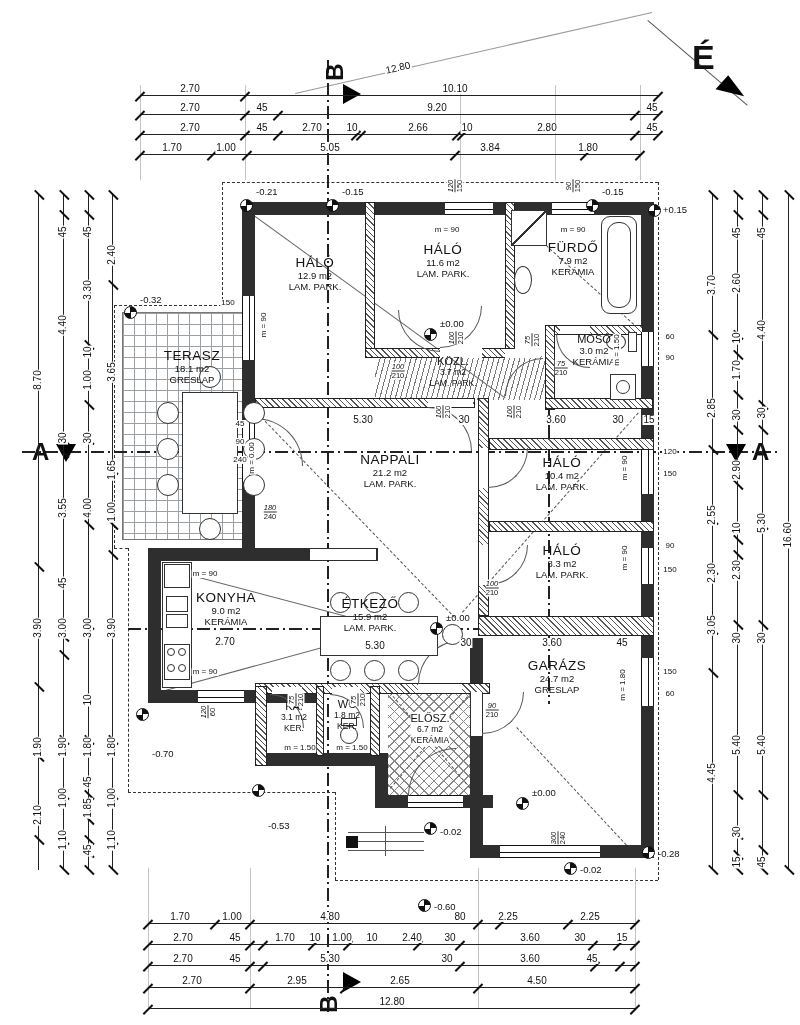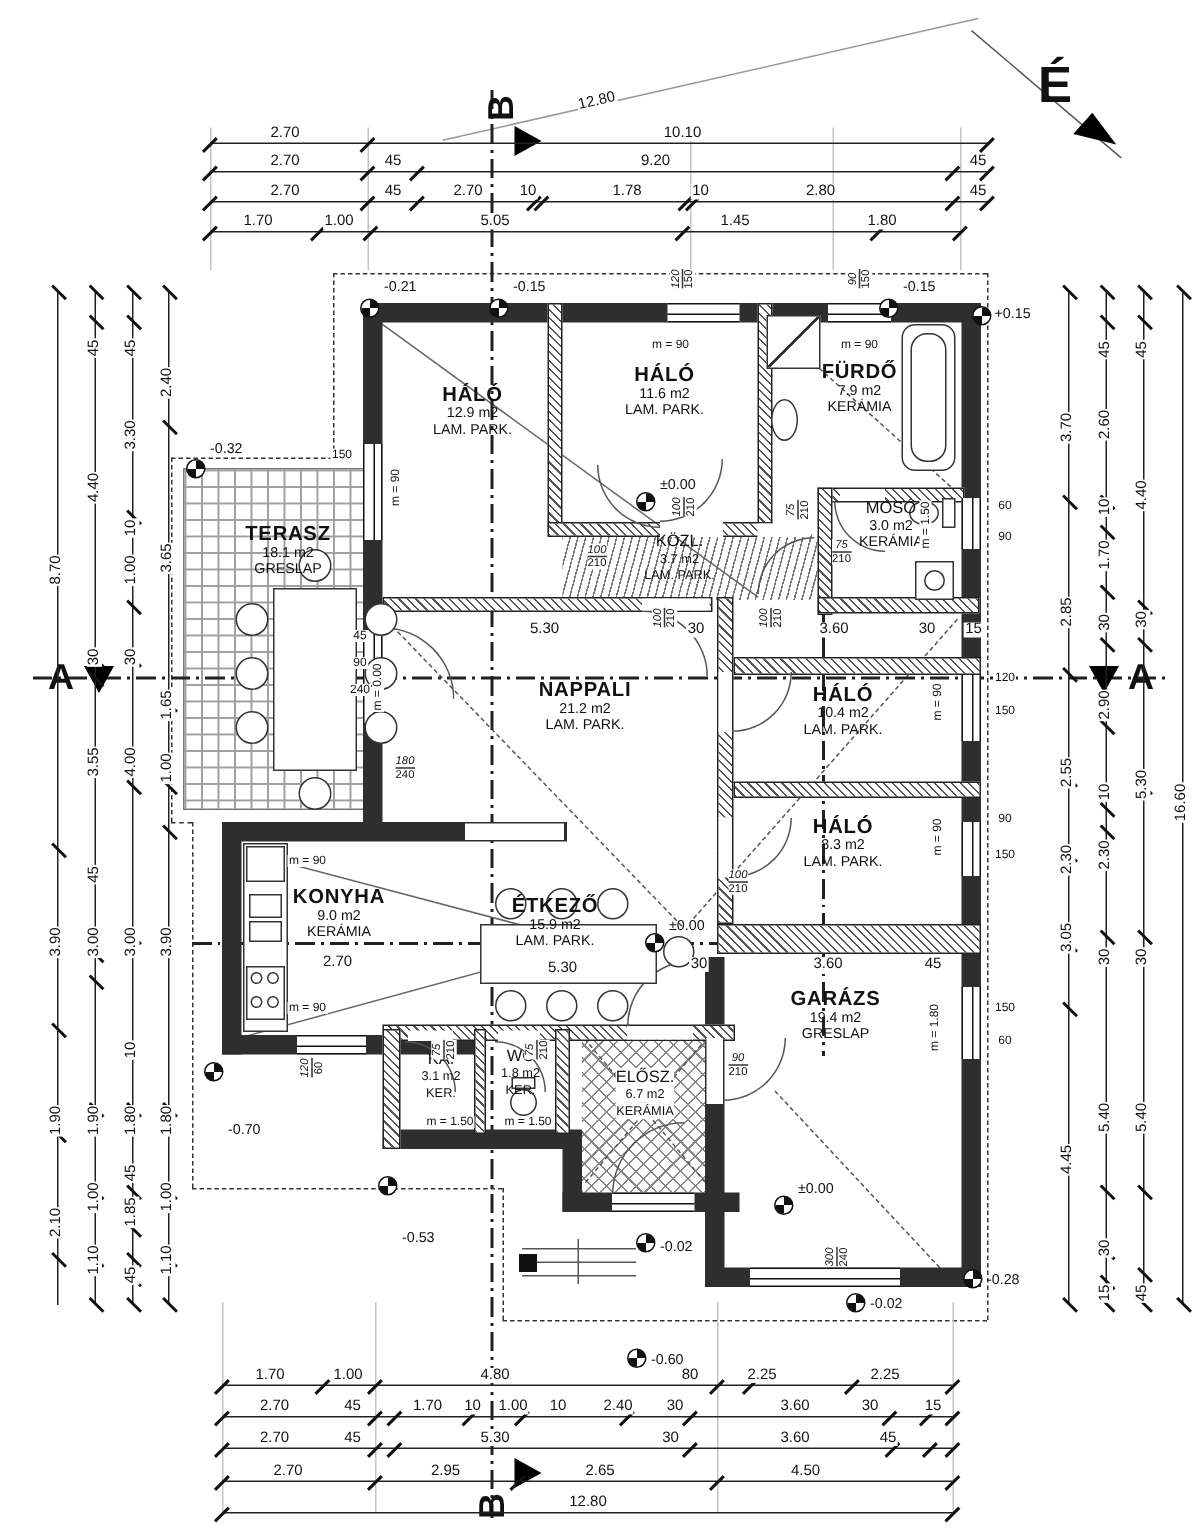--- a/index.html
+++ b/index.html
@@ -34,21 +34,21 @@
   .tk{position:absolute;top:-6px;width:1.6px;height:13px;background:#111;transform:rotate(45deg)}
   .tkv{position:absolute;left:-6px;height:1.6px;width:13px;background:#111;transform:rotate(45deg)}
   .dim{font-size:10px;white-space:nowrap;transform:translate(-50%,-50%);background:#fff;padding:0 1px;line-height:10px}
   .dimv{font-size:10px;white-space:nowrap;transform:translate(-50%,-50%) rotate(-90deg);background:#fff;padding:0 1px;line-height:10px}
   .sm{font-size:8px;line-height:8px}
   .frac{transform:translate(-50%,-50%);text-align:center;font-size:7.5px;line-height:8px;white-space:nowrap;background:#fff}
   .frac b{display:block;border-top:1px solid #333;font-weight:normal}
   .fracv{transform:translate(-50%,-50%) rotate(-90deg)}
   
   .rl{transform:translate(-50%,0);text-align:center;white-space:nowrap}
-  .rn{font-weight:bold;font-size:13.5px;letter-spacing:.5px}
+  .rn{font-weight:normal;font-size:13.5px;letter-spacing:.5px}
   .rn2{font-weight:normal;font-size:11px}
   .rs{font-size:9.5px;line-height:11px}
   
   .lvl{width:13px;height:13px;border-radius:50%;border:1px solid #111;box-sizing:border-box;
        background:conic-gradient(#111 0 90deg,#fff 90deg 180deg,#111 180deg 270deg,#fff 270deg)}
   .lvt{font-size:9.5px;white-space:nowrap}
   .triR{width:0;height:0;border-top:10px solid transparent;border-bottom:10px solid transparent;border-left:18px solid #000}
   .triD{width:0;height:0;border-left:10px solid transparent;border-right:10px solid transparent;border-top:18px solid #000}
   .sec{font-weight:bold;font-size:24px}
   .arc{border:1.2px solid #555;border-top:none;border-left:none;border-radius:0 0 100% 0;box-sizing:border-box}
@@ -272,21 +272,21 @@
     <div class="rs" style="font-size:8.5px">1.8 m2</div>
     <div class="rs" style="font-size:8.5px">KER.</div>
   </div>
   <div class="r rl" style="left:430px;top:712px">
     <div class="rn2" style="background:#fff">ELŐSZ.</div>
     <div class="rs" style="font-size:8.5px;background:#fff">6.7 m2</div>
     <div class="rs" style="font-size:8.5px;background:#fff">KERÁMIA</div>
   </div>
   <div class="r rl" style="left:557px;top:658px">
     <div class="rn">GARÁZS</div>
-    <div class="rs">19.4 m2</div>
+    <div class="rs">24.7 m2</div>
     <div class="rs">GRESLAP</div>
   </div>
 
   <div class="r lvl" style="left:240px;top:199px"></div>
     <span class="r lvt" style="left:256px;top:186px">-0.21</span>
   <div class="r lvl" style="left:326px;top:199px"></div>
     <span class="r lvt" style="left:342px;top:186px">-0.15</span>
   <div class="r lvl" style="left:586px;top:199px"></div>
     <span class="r lvt" style="left:602px;top:186px">-0.15</span>
   <div class="r lvl" style="left:648px;top:204px"></div>
@@ -362,36 +362,36 @@
       <i class="tk" style="left: 220px;"></i>
       <i class="tk" style="left: 316px;"></i>
       <i class="tk" style="left: 321px;"></i>
       <i class="tk" style="left: 494px;"></i>
       <i class="tk" style="left: 517px;"></i>
     </div>
   <span class="r dim" style="left:190px;top:128px">2.70</span>
   <span class="r dim" style="left:262px;top:128px">45</span>
   <span class="r dim" style="left:312px;top:128px">2.70</span>
   <span class="r dim" style="left:352px;top:128px">10</span>
-  <span class="r dim" style="left:418px;top:128px">1.78</span>
+  <span class="r dim" style="left:418px;top:128px">2.66</span>
   <span class="r dim" style="left:467px;top:128px">10</span>
   <span class="r dim" style="left:547px;top:128px">2.80</span>
   <span class="r dim" style="left:652px;top:128px">45</span>
   <div class="r chain" style="left:140px;top:154px;width:500px">
       <i class="tk" style="left: -1px;"></i>
       <i class="tk" style="left: 71px;"></i>
       <i class="tk" style="left: 106px;"></i>
       <i class="tk" style="left: 314px;"></i>
       <i class="tk" style="left: 444px;"></i>
       <i class="tk" style="left: 499px;"></i>
     </div>
   <span class="r dim" style="left:172px;top:148px">1.70</span>
   <span class="r dim" style="left:226px;top:148px">1.00</span>
   <span class="r dim" style="left:330px;top:148px">5.05</span>
-  <span class="r dim" style="left:490px;top:148px">1.45</span>
+  <span class="r dim" style="left:490px;top:148px">3.84</span>
   <span class="r dim" style="left:588px;top:148px">1.80</span>
 
   <div class="r chain" style="left:148px;top:923px;width:487px">
       <i class="tk" style="left: -1px;"></i>
       <i class="tk" style="left: 66px;"></i>
       <i class="tk" style="left: 101px;"></i>
       <i class="tk" style="left: 329px;"></i>
       <i class="tk" style="left: 351px;"></i>
       <i class="tk" style="left: 419px;"></i>
       <i class="tk" style="left: 486px;"></i>

